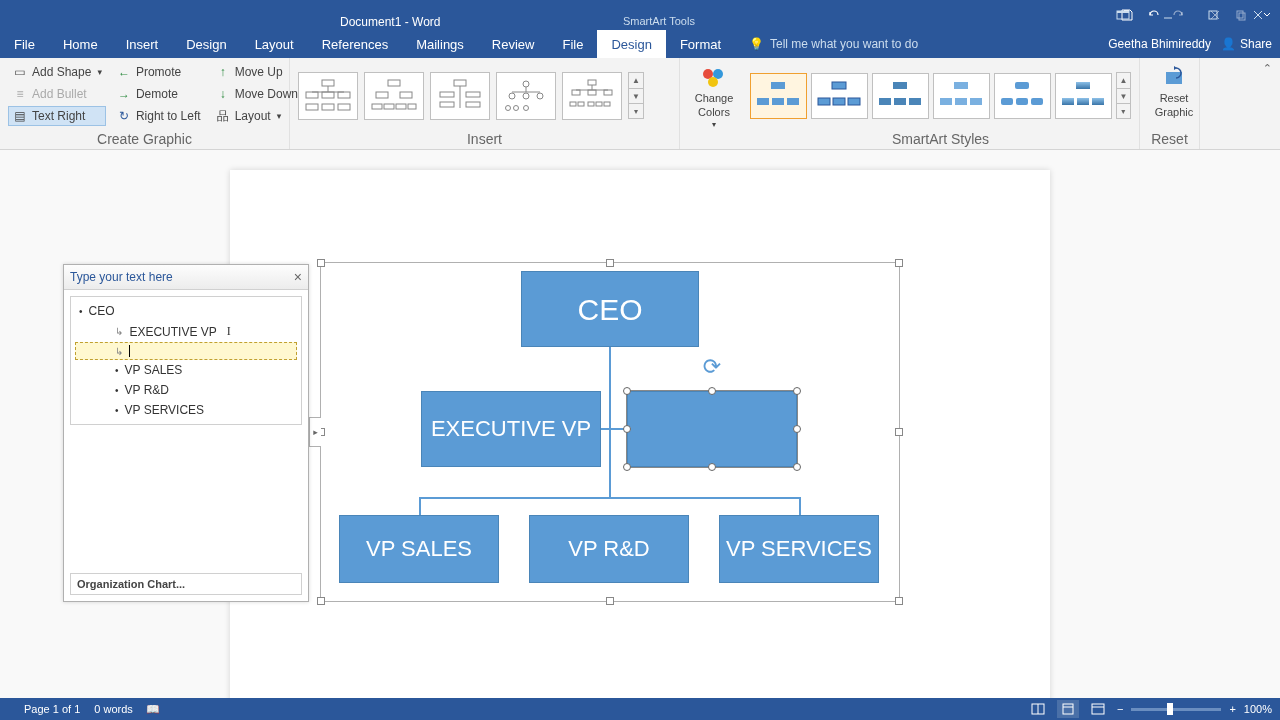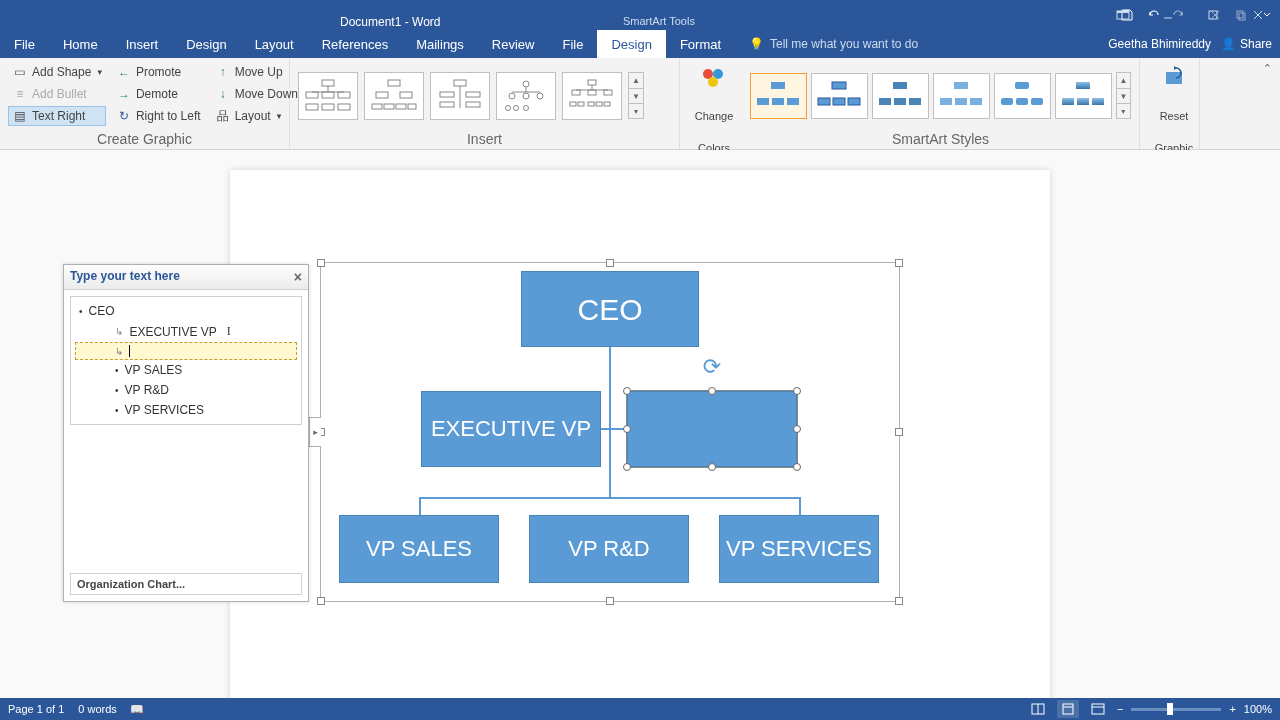--- a/index.html
+++ b/index.html
@@ -31,38 +31,38 @@
 .btncol { display: flex; flex-direction: column; gap: 2px; }
 .rbtn { display: flex; align-items: center; gap: 4px; font-size: 12px; color: #444; padding: 2px 4px; cursor: pointer; white-space: nowrap; }
 .rbtn.disabled { color: #aaa; cursor: default; }
 .rbtn.pressed { background: #d0e3f5; border: 1px solid #9cc2e5; padding: 1px 3px; }
 .ricon { width: 16px; height: 16px; display: inline-flex; align-items: center; justify-content: center; }
 
 .layout-gallery { display: flex; gap: 6px; align-items: center; }
 .layout-thumb { width: 60px; height: 48px; border: 1px solid #c0c0c0; background: #fff; display: flex; align-items: center; justify-content: center; cursor: pointer; }
 .layout-thumb svg { }
 
-.bigbtn { display: flex; flex-direction: column; align-items: center; justify-content: center; gap: 20px; width: 52px; cursor: pointer; font-size: 11px; color: #444; padding: 4px; }
+.bigbtn { display: flex; flex-direction: column; align-items: center; justify-content: center; gap: 2px; width: 52px; cursor: pointer; font-size: 11px; color: #444; padding: 4px; }
 
 .style-gallery { display: flex; gap: 4px; align-items: center; }
 .style-thumb { width: 60px; height: 46px; border: 1px solid #c0c0c0; background: #fff; display: flex; align-items: center; justify-content: center; cursor: pointer; }
 .style-thumb.sel { border: 1px solid #f0a030; background: #fff5e0; }
 .style-spin { width: 16px; display: flex; flex-direction: column; border: 1px solid #c0c0c0; }
 .style-spin div { height: 15px; display: flex; align-items: center; justify-content: center; cursor: pointer; font-size: 8px; color: #666; }
 .style-spin div + div { border-top: 1px solid #c0c0c0; }
 
 .collapse-ribbon { position: absolute; right: 8px; top: 62px; font-size: 11px; color: #666; cursor: pointer; }
 
 
 .docarea { position: absolute; top: 150px; left: 0; right: 0; bottom: 22px; background: #f9f9f9; display: flex; justify-content: center; overflow: hidden; }
 .page { position: absolute; top: 20px; width: 820px; height: 600px; background: #fff; box-shadow: 0 0 6px rgba(0,0,0,0.15); }
 
 
 .textpane { position: absolute; left: 63px; top: 264px; width: 246px; height: 338px; background: #fff; border: 1px solid #b0b0b0; box-shadow: 0 0 4px rgba(0,0,0,0.15); z-index: 5; }
-.tp-header { background: linear-gradient(#fdfdfd,#ececec); border-bottom: 1px solid #d0d0d0; padding: 4px 6px; font-size: 12px; color: #2b579a; font-weight: bold; display: flex; justify-content: space-between; }
+.tp-header { background: linear-gradient(#fdfdfd,#ececec); border-bottom: 1px solid #d0d0d0; padding: 4px 6px; font-size: 12px; color: #2b579a; font-weight: normal; display: flex; justify-content: space-between; align-items: center; }
 .tp-close { cursor: pointer; font-size: 14px; color: #666; }
 .tp-body { padding: 6px; }
 .tp-list { border: 1px solid #d0d0d0; padding: 4px; font-size: 12px; color: #333; }
 .tp-item { padding: 3px 4px; display: flex; align-items: center; gap: 6px; }
 .tp-item.l1 { padding-left: 40px; }
 .tp-item.active { background: #fff8d0; border: 1px dashed #c0a030; padding: 2px 3px 2px 39px; }
 .tp-bullet { font-size: 10px; }
 .tp-arrow { font-size: 10px; color: #888; }
 .tp-cursor { display:inline-block; width:1px; height:12px; background:#000; animation: blink 1s infinite; vertical-align: middle;}
 @keyframes blink { 50% { opacity: 0; } }
@@ -78,21 +78,21 @@
 .sa-tab { position: absolute; left: -12px; top: 50%; width: 12px; height: 30px; margin-top:-15px; background: #fff; border: 1px solid #b0b0b0; border-right: none; display:flex; align-items:center; justify-content:center; font-size:9px; color:#666; cursor:pointer; }
 
 .node { position: absolute; background: #5b9bd5; border: 1px solid #4a85b8; color: #fff; display: flex; align-items: center; justify-content: center; font-size: 22px; font-weight: 300; text-align: center; line-height: 1.1; }
 .conn { position: absolute; background: #5b9bd5; }
 .node.sel { outline: 1px solid #888; }
 .sel-h { position: absolute; width: 8px; height: 8px; background: #fff; border: 1px solid #666; border-radius: 50%; }
 .rot-h { position: absolute; width: 18px; height: 18px; display:flex; align-items:center; justify-content:center; color:#5b9bd5; }
 
 
 .statusbar { position: absolute; bottom: 0; left: 0; right: 0; height: 22px; background: #2b579a; color: #fff; font-size: 11px; display: flex; align-items: center; padding: 0 8px; justify-content: space-between; }
-.status-left { display: flex; gap: 14px; }
+.status-left { display: flex; gap: 14px; margin-left: 16px; }
 .status-right { display: flex; align-items: center; gap: 8px; }
 .viewbtn { width: 22px; height: 18px; display:flex; align-items:center; justify-content:center; cursor:pointer; }
 .zoom-slider { width: 90px; height: 3px; background: #6a8ec0; position: relative; }
 .zoom-thumb { position: absolute; width: 6px; height: 12px; background: #fff; top: -5px; left: 40%; }
 
 svg { display: block; }
 </style>
 </head>
 <body>
 

